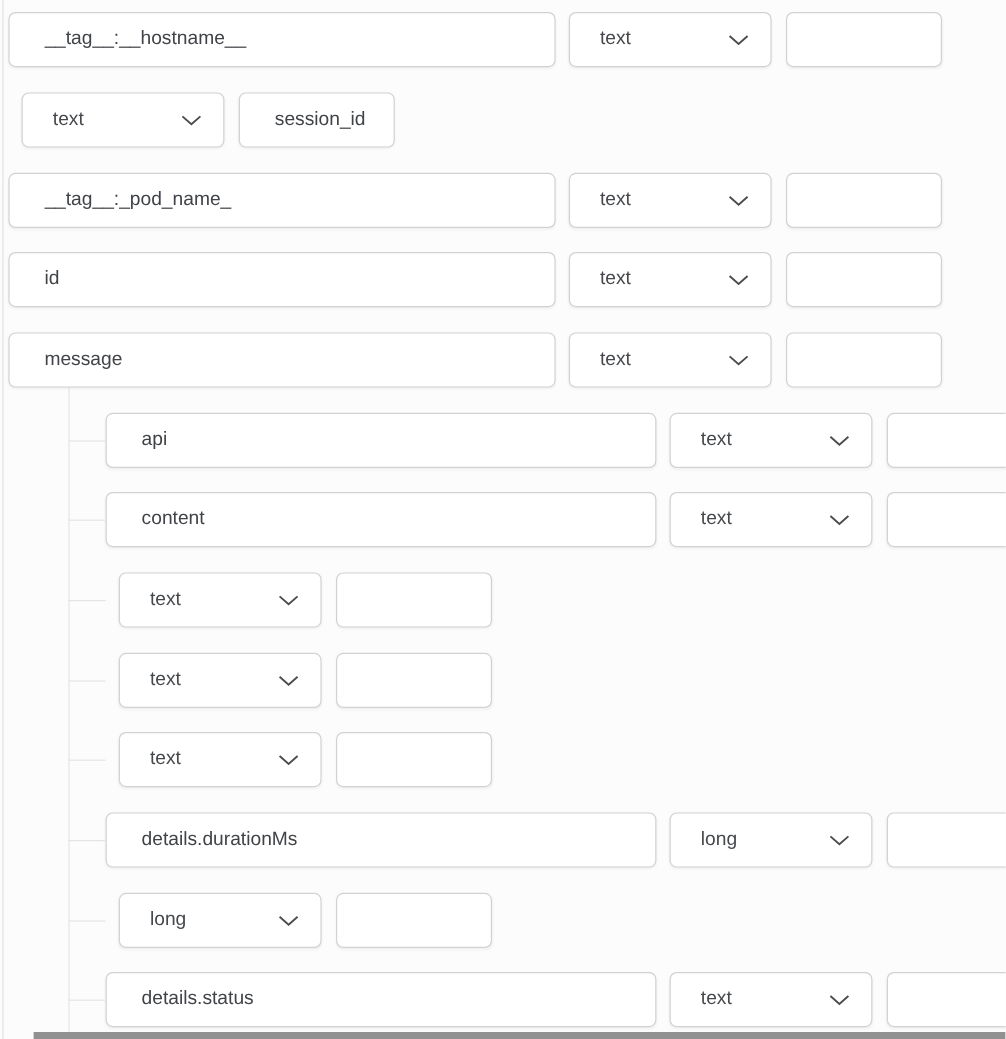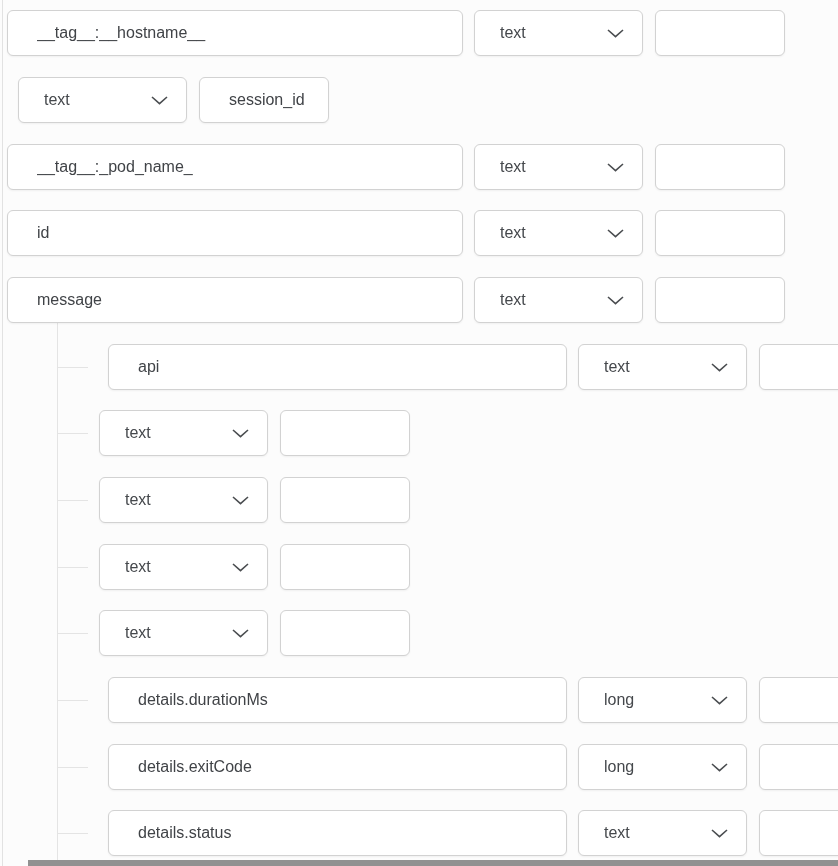--- a/index.html
+++ b/index.html
@@ -73,21 +73,21 @@
     box-shadow: 0 1px 2px rgba(0,0,0,0.05);
     font-family: "Liberation Sans", "DejaVu Sans", sans-serif;
     font-size: 16px;
     color: #404347;
   }
   .field-input {
     width: 456px;
     padding: 0 12px 0 29px;
     outline: none;
   }
-  .row.child .field-input { width: 459px; margin-left: 20px; }
+  .row.child .field-input { width: 459px; }
   .type-select {
     width: 169px;
     margin-left: 11px;
     display: flex;
     align-items: center;
     justify-content: space-between;
     padding: 0 18px 0 25px;
     cursor: pointer;
     user-select: none;
   }
@@ -168,20 +168,21 @@
       <span class="type-label">text</span>
       <svg class="chev" width="17" height="9" viewBox="0 0 17 9">
           <path d="M1 1 L8.5 7.6 L16 1" fill="none" stroke="#4a4d50" stroke-width="1.6"></path>
         </svg>
     </div>
     <input class="value-input" value="" style="">
   </div>
 
   <div class="row child r6">
     <span class="connector"></span>
+    <input class="field-input" value="content" style="">
     <div class="type-select">
       <span class="type-label">text</span>
       <svg class="chev" width="17" height="9" viewBox="0 0 17 9">
           <path d="M1 1 L8.5 7.6 L16 1" fill="none" stroke="#4a4d50" stroke-width="1.6"></path>
         </svg>
     </div>
     <input class="value-input" value="" style="">
   </div>
 
   <div class="row child r7">
@@ -224,21 +225,20 @@
       <span class="type-label">long</span>
       <svg class="chev" width="17" height="9" viewBox="0 0 17 9">
           <path d="M1 1 L8.5 7.6 L16 1" fill="none" stroke="#4a4d50" stroke-width="1.6"></path>
         </svg>
     </div>
     <input class="value-input" value="" style="">
   </div>
 
   <div class="row child r11">
     <span class="connector"></span>
-    <input class="field-input" value="details.exitCode" style="">
     <div class="type-select">
       <span class="type-label">long</span>
       <svg class="chev" width="17" height="9" viewBox="0 0 17 9">
           <path d="M1 1 L8.5 7.6 L16 1" fill="none" stroke="#4a4d50" stroke-width="1.6"></path>
         </svg>
     </div>
     <input class="value-input" value="" style="">
   </div>
 
   <div class="row child r12">

